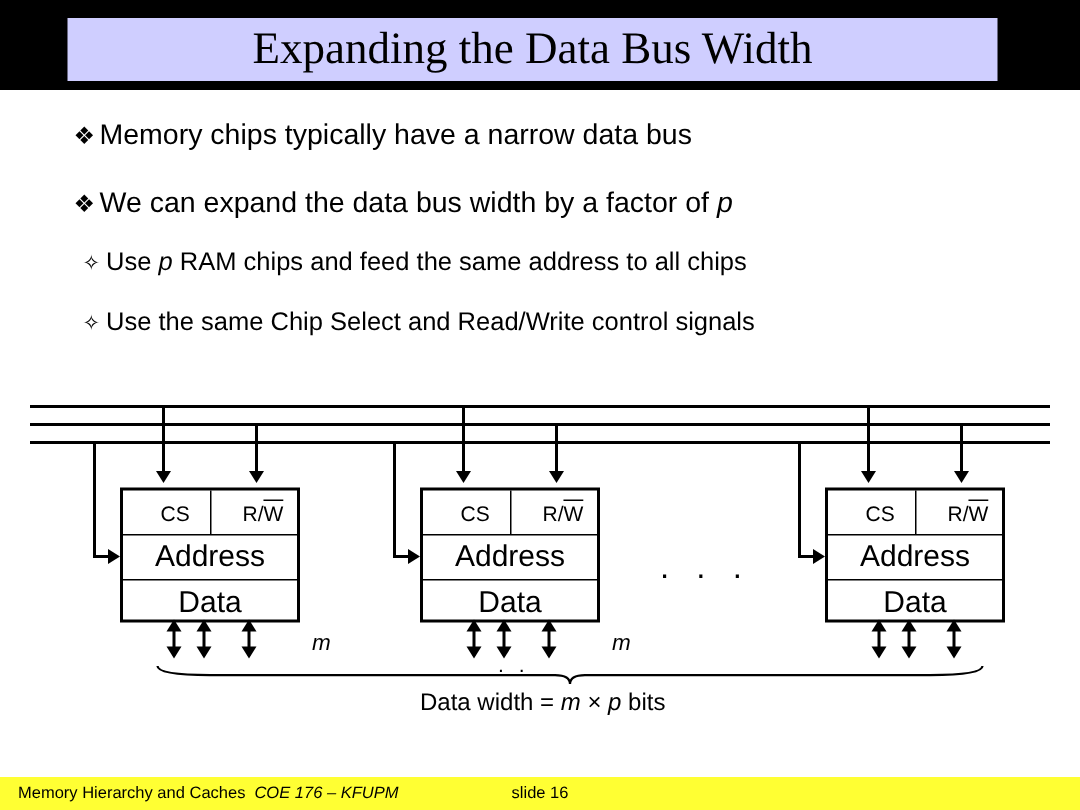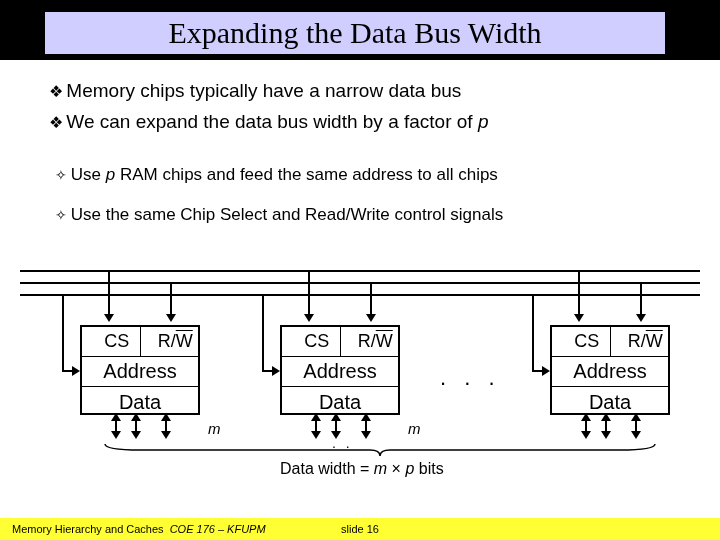--- a/index.html
+++ b/index.html
@@ -58,21 +58,21 @@
     width: 120px; height: 90px;
     border: 2px solid #000;
     background: #fff;
   }
   .chip .row1 {
     height: 30px; border-bottom: 1px solid #000;
     display: flex;
   }
   .chip .cell {
     flex: 1; display: flex; align-items: center; justify-content: center;
-    font-size: 18px;
+    font-size: 14px;
     padding-left: 12px;
   }
   .chip .cell.sep { border-right: 1px solid #000; }
   .chip .row2, .chip .row3 {
     height: 30px; display: flex; align-items: center; justify-content: center;
     font-size: 20px;
   }
   .chip .row2 { border-bottom: 1px solid #000; }
   .dots {
     position: absolute;
@@ -152,21 +152,21 @@
 <body>
 
 <div class="title-bar">
   <div class="title-inner">Expanding the Data Bus Width</div>
 </div>
 
 <div class="bullet-main" style="top:80px">
   <span class="diamond">❖</span><span>Memory chips typically have a narrow data bus</span>
 </div>
 
-<div class="bullet-main" style="top:111px">
+<div class="bullet-main" style="top:125px">
   <span class="diamond">❖</span><span>We can expand the data bus width by a factor of </span><span class="italic">p</span>
 </div>
 
 <div class="sub" style="top:165px">
   <span class="star">✧</span><span>Use </span><span class="italic">p</span><span> RAM chips and feed the same address to all chips</span>
 </div>
 
 <div class="sub" style="top:205px">
   <span class="star">✧</span><span>Use the same Chip Select and Read/Write control signals</span>
 </div>

